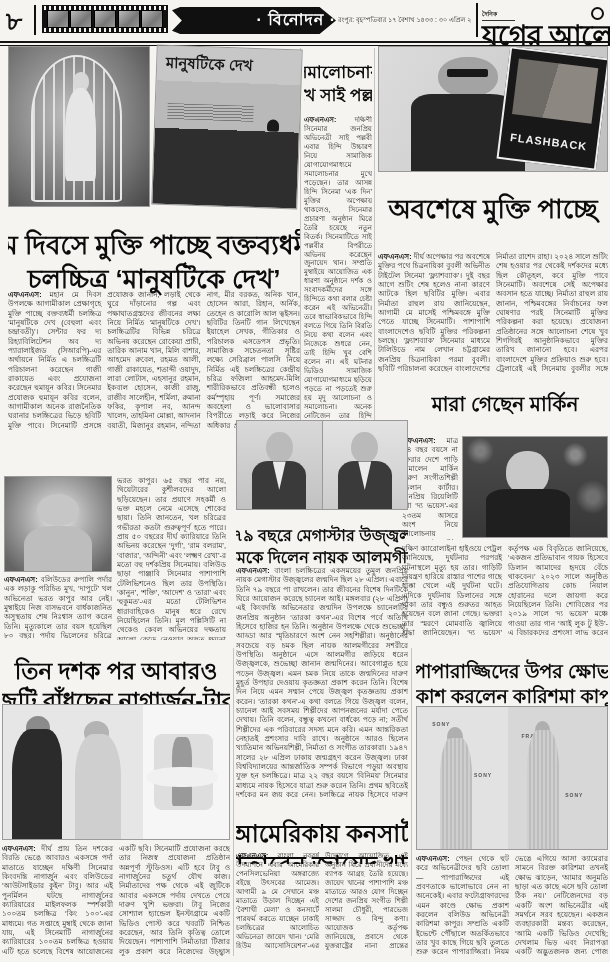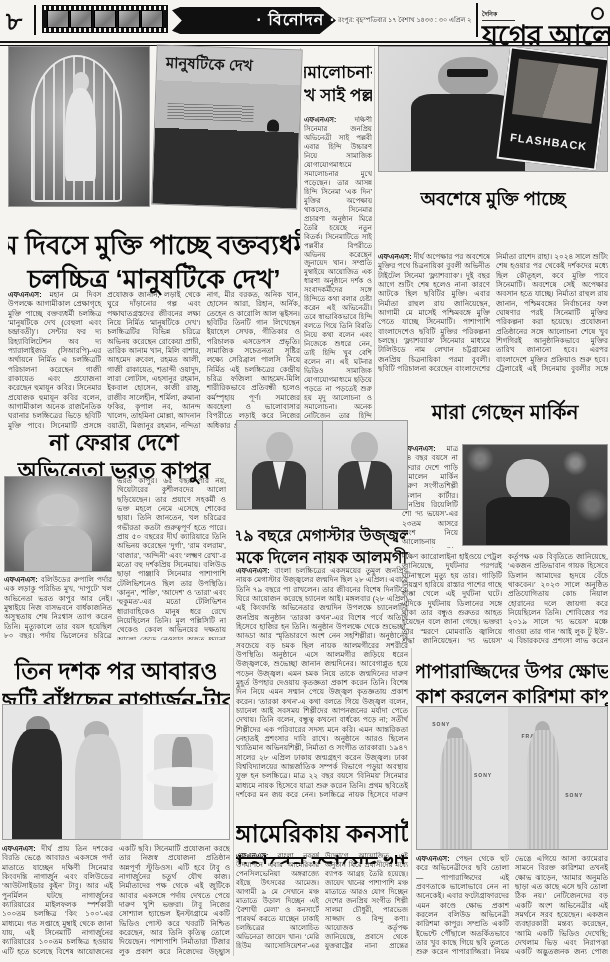--- a/index.html
+++ b/index.html
@@ -155,53 +155,49 @@
     <div class="ph fbphoto" style="width:230px;height:126px">
       <div class="fbhead"></div>
       <div class="fbglass"></div>
       <div class="fbsuit"></div>
       <div class="fbarm"></div>
       <div class="poster2">
         <div class="p2faces"></div>
         <div class="p2title">FLASHBACK</div>
       </div>
     </div>
-    <h1 class="hl" style="position:absolute;left:0;top:130px;width:230px;height:72px;font-size:18px;line-height:1.3">
+    <h1 class="hl" style="position:absolute;left:0;top:130px;width:230px;height:72px;font-size:26px;line-height:1.3">
       <span>অবশেষে মুক্তি পাচ্ছে</span>
     </h1>
     <div class="body cols2" style="position:absolute;left:0;top:206px;width:230px;height:124px">
       <b class="dl">এফএনএস:</b>
       <span>দীর্ঘ অপেক্ষার পর অবশেষে মুক্তির পথে চিত্রনায়িকা বুবলী অভিনীত টাইটেল সিনেমা ‘ফ্ল্যাশব্যাক’। দুই বছর আগে শুটিং শেষ হলেও নানা কারণে আটকে ছিল ছবিটির মুক্তি। এবার নির্মাতা রাহুল রায় জানিয়েছেন, আগামী মে মাসেই পশ্চিমবঙ্গে মুক্তি পেতে যাচ্ছে সিনেমাটি। পাশাপাশি বাংলাদেশেও ছবিটি মুক্তির পরিকল্পনা চলছে। ‘ফ্ল্যাশব্যাক’ সিনেমার মাধ্যমে টালিউডে নাম লেখান চট্টগ্রামের জনপ্রিয় চিত্রনায়িকা পরমা বুবলী। ছবিটি পরিচালনা করেছেন বাংলাদেশের নির্মাতা রাশেদ রাহা। ২০২৪ সালে শুটিং শেষ হওয়ার পর থেকেই দর্শকদের মধ্যে ছিল কৌতূহল, কবে মুক্তি পাবে সিনেমাটি। অবশেষে সেই অপেক্ষার অবসান হতে যাচ্ছে। নির্মাতা রাহুল রায় জানান, পশ্চিমবঙ্গের নির্বাচনের ফল ঘোষণার পরই সিনেমাটি মুক্তির পরিকল্পনা করা হয়েছে। প্রযোজনা প্রতিষ্ঠানের সঙ্গে আলোচনা শেষে খুব শিগগিরই আনুষ্ঠানিকভাবে মুক্তির তারিখ জানানো হবে। এরপর বাংলাদেশে মুক্তির প্রক্রিয়াও শুরু হবে। ট্রেলারেই এই সিনেমায় বুবলীর সঙ্গে অভিনয় করেছেন পশ্চিমবঙ্গের জনপ্রিয় নির্মাতা-অভিনেতা কৌশিক গাঙ্গুলি এবং অভিনেতা সৌরভ দাস। চিত্রনাট্য লিখেছেন খ্যাতনামা বাবর নিবিড়। সিনেমায় বুবলীর চরিত্রের নাম খেয়া। তিনি একজন সংগ্রামী নির্মাতা। কৌশিক গাঙ্গুলিকে দেখা যাবে অন্য চরিত্রে, আর সৌরভ দাস অভিনয় করেছেন ডিকে চরিত্রে। ভিন্ন ভিন্ন জীবনবোধের তিন প্রশ্নের গল্প একসঙ্গে মিশে যায় পাহাড়ি এক জনপদে। দেখলে থেকেই গল্প নেবে নতুন মোড়। এদিকে বেশ আগামী ৯ মে মুক্তি পাচ্ছে বুবলী অভিনীত আরেক সিনেমা ‘পরিবর্তনের ভেলা’। লোকজ ঐতিহ্য নিয়ে নির্মিত এই সিনেমায় তার বিপরীতে অভিনয় করেছেন জিয়াউল রোশান। নির্মাতা রায়হান নতুনত্ব পরিচালনায় ছবিটিতে আরও রয়েছেন শহীদুজ্জামান সেলিম ও আজাদ আবুল কালাম। □</span>
     </div>
   </article>
 
-  <article class="art" style="left:402px;top:386px;width:206px;height:266px">
+  <article class="art" style="left:402px;top:378px;width:206px;height:266px">
     <h1 class="hl" style="width:206px;height:54px;font-size:20px;line-height:1.32">
       <span>মারা গেছেন মার্কিন</span>
     </h1>
     <div style="position:absolute;left:0;top:58px;width:206px;height:104px;display:flex;gap:4px">
       <div class="body" style="width:56px;height:104px;flex:0 0 auto">
         <b class="dl">এফএনএস:</b>
         <span>মাত্র ২৪ বছর বয়সে না ফেরার দেশে পাড়ি জমালেন মার্কিন তরুণ সংগীতশিল্পী ডিলান কার্টার। জনপ্রিয় রিয়েলিটি শো ‘দ্য ভয়েস’-এর ২৩তম আসরে অংশ নিয়ে আলোচনায় আসেন এই মার্কিন যুবসংগীত তারকা। তার অকাল মৃত্যুতে শোক জানিয়েছেন সংগীতাঙ্গনের তারকারা। জানা যায়, মার্কিন যুক্তরাষ্ট্রের দক্ষিণ ক্যারোলাইনা রাজ্যের এক সড়ক দুর্ঘটনায় মৃত্যু হয় ডিলানের।</span>
       </div>
       <div class="ph dylanbg" style="flex:1;height:102px">
         <div class="dylanface"></div>
         <div class="dylanjacket"></div>
       </div>
     </div>
     <div class="body cols2" style="position:absolute;left:0;top:166px;width:206px;height:98px">
       <span>দক্ষিণ ক্যারোলাইনা হাইওয়ে পেট্রল জানিয়েছে, দুর্ঘটনার পরপরই ঘটনাস্থলে মৃত্যু হয় তার। গাড়িটি নিয়ন্ত্রণ হারিয়ে রাস্তার পাশের গাছে ধাক্কা খেলে এই দুর্ঘটনা ঘটে। এদিকে দুর্ঘটনায় ডিলানের সঙ্গে থাকা তার বন্ধুও গুরুতর আহত হয়েছেন বলে জানা গেছে। ভক্তরা তার স্মরণে মোমবাতি জ্বালিয়ে শ্রদ্ধা জানিয়েছেন। ‘দ্য ভয়েস’ কর্তৃপক্ষ এক বিবৃতিতে জানিয়েছে, ‘একজন প্রতিভাবান গায়ক হিসেবে ডিলান আমাদের হৃদয়ে বেঁচে থাকবেন।’ ২০২৩ সালে অনুষ্ঠিত প্রতিযোগিতায় কোচ নিয়াল হোরানের দলে জায়গা করে নিয়েছিলেন তিনি। শোবিজের পর ২০১৯ সালে ‘দ্য ভয়েস’ মঞ্চে গাওয়া তার গান ‘আই লুক টু ইউ’-এ বিচারকদের প্রশংসা লাভ করেন ডিলান। সংগীতের প্রতি তার নিবেদন তরুণ প্রজন্মকে অনুপ্রাণিত করেছে। পরিবারের সদস্যদের প্রতি সমবেদনা জানিয়ে ভক্তরা সামাজিক মাধ্যমে নানা স্মৃতি ভাগ করে নিচ্ছেন। সম্প্রতি একটি নতুন অ্যালবাম নিয়ে কাজ করছিলেন এই শিল্পী। □</span>
     </div>
   </article>
 
   <article class="art" style="left:0px;top:414px;width:228px;height:228px">
-    <h1 class="hl" style="width:228px;height:58px;font-size:22px;line-height:1.3">
-      <span>না ফেরার দেশে</span>
-      <span>অভিনেতা ভরত কাপুর</span>
-    </h1>
     <div style="position:absolute;left:4px;top:62px;width:222px;height:164px;display:flex;gap:5px">
       <div style="width:108px;flex:0 0 auto">
         <div class="ph portrait" style="width:108px;height:96px"></div>
         <div class="body" style="width:108px;height:64px;margin-top:3px">
           <b class="dl">এফএনএস:</b>
           <span>বলিউডের রুপালি পর্দার এক লড়াকু পরিচিত মুখ, ‘দাপুটে’ খল অভিনেতা ভরত কাপুর আর নেই। মুম্বাইয়ে নিজ বাসভবনে বার্ধক্যজনিত অসুস্থতায় শেষ নিঃশ্বাস ত্যাগ করেন তিনি। মৃত্যুকালে তার বয়স হয়েছিল ৮০ বছর। পর্দায় ভিলেনের চরিত্রে অভিনয় করলেও বাস্তবে তিনি ছিলেন অমায়িক; দর্শক হৃদয়ে জায়গা করে নিয়েছিলেন অভিনয়ের দাপটে।</span>
         </div>
       </div>
       <div class="body" style="flex:1;height:164px">
         <span>ভরত কাপুর। ৬৫ বছর পার নয়, থিয়েটারের কুশীলবদের আলো ছড়িয়েছেন। তার প্রয়াণে সহকর্মী ও ভক্ত মহলে নেমে এসেছে শোকের ছায়া। তিনি জানতেন, খল চরিত্রের গভীরতা কতটা গুরুত্বপূর্ণ হতে পারে। প্রায় ৫০ বছরের দীর্ঘ ক্যারিয়ারে তিনি অভিনয় করেছেন ‘দুর্গা’, ‘রাম বলরাম’, ‘বাজার’, ‘অন্দিনী’ এবং ‘লক্ষ্মণ রেখা’-র মতো বহু দর্শকপ্রিয় সিনেমায়। বলিউড ছাড়া পাঞ্জাবি সিনেমার পাশাপাশি টেলিভিশনেও ছিল তার উপস্থিতি। ‘কানুন’, ‘শক্তি’, ‘আদেশ’ ও ‘তারা’ এবং ‘হুকুমত’-এর মতো টেলিভিশন ধারাবাহিকেও মানুষ ধরে রেখে নিয়েছিলেন তিনি। মূল পল্লিসিটি না থেকেও কেবল অভিনয়ের দক্ষতায় আলো কেড়ে নেওয়ার অদ্ভুত ক্ষমতা ছিল তার। ব্যক্তিগত জীবনে ভরত কাপুর স্ত্রী রেখা এবং দুই পুত্র সন্তান রেখে গেছেন। এর আগে তারা একত্রে কন্যা হারান। অভিনেতার চলে যাওয়ার খবরে মুম্বাইয়ে শোকের আবহ নেমে আসে। তার শেষকৃত্য সম্পন্ন হয়েছে পারিবারিকভাবে। □</span>

